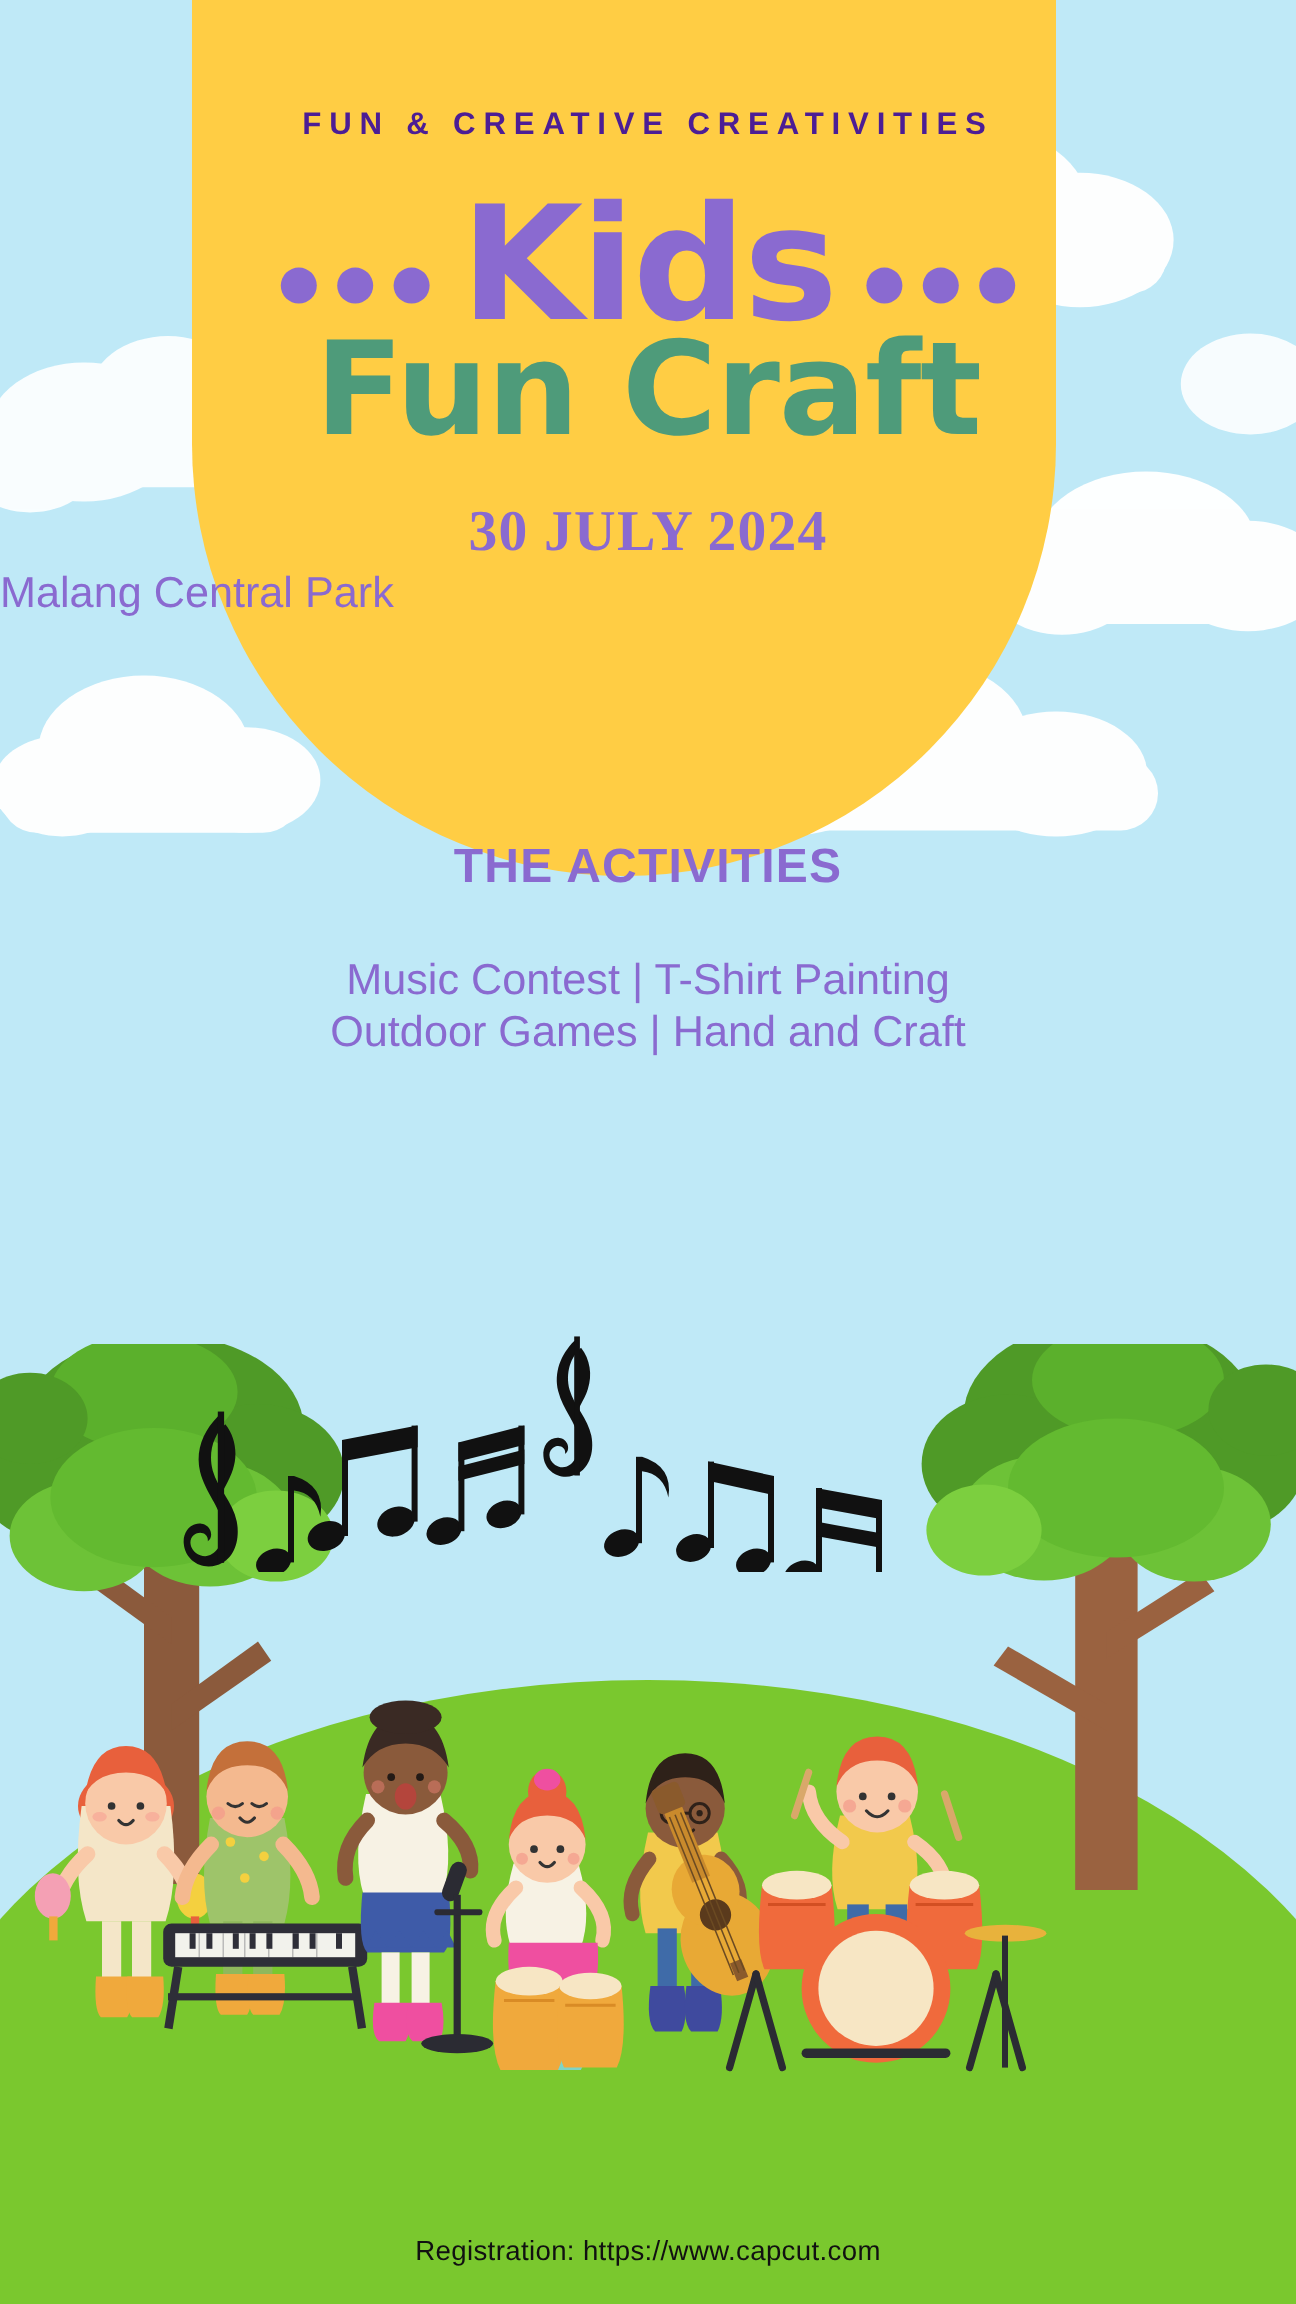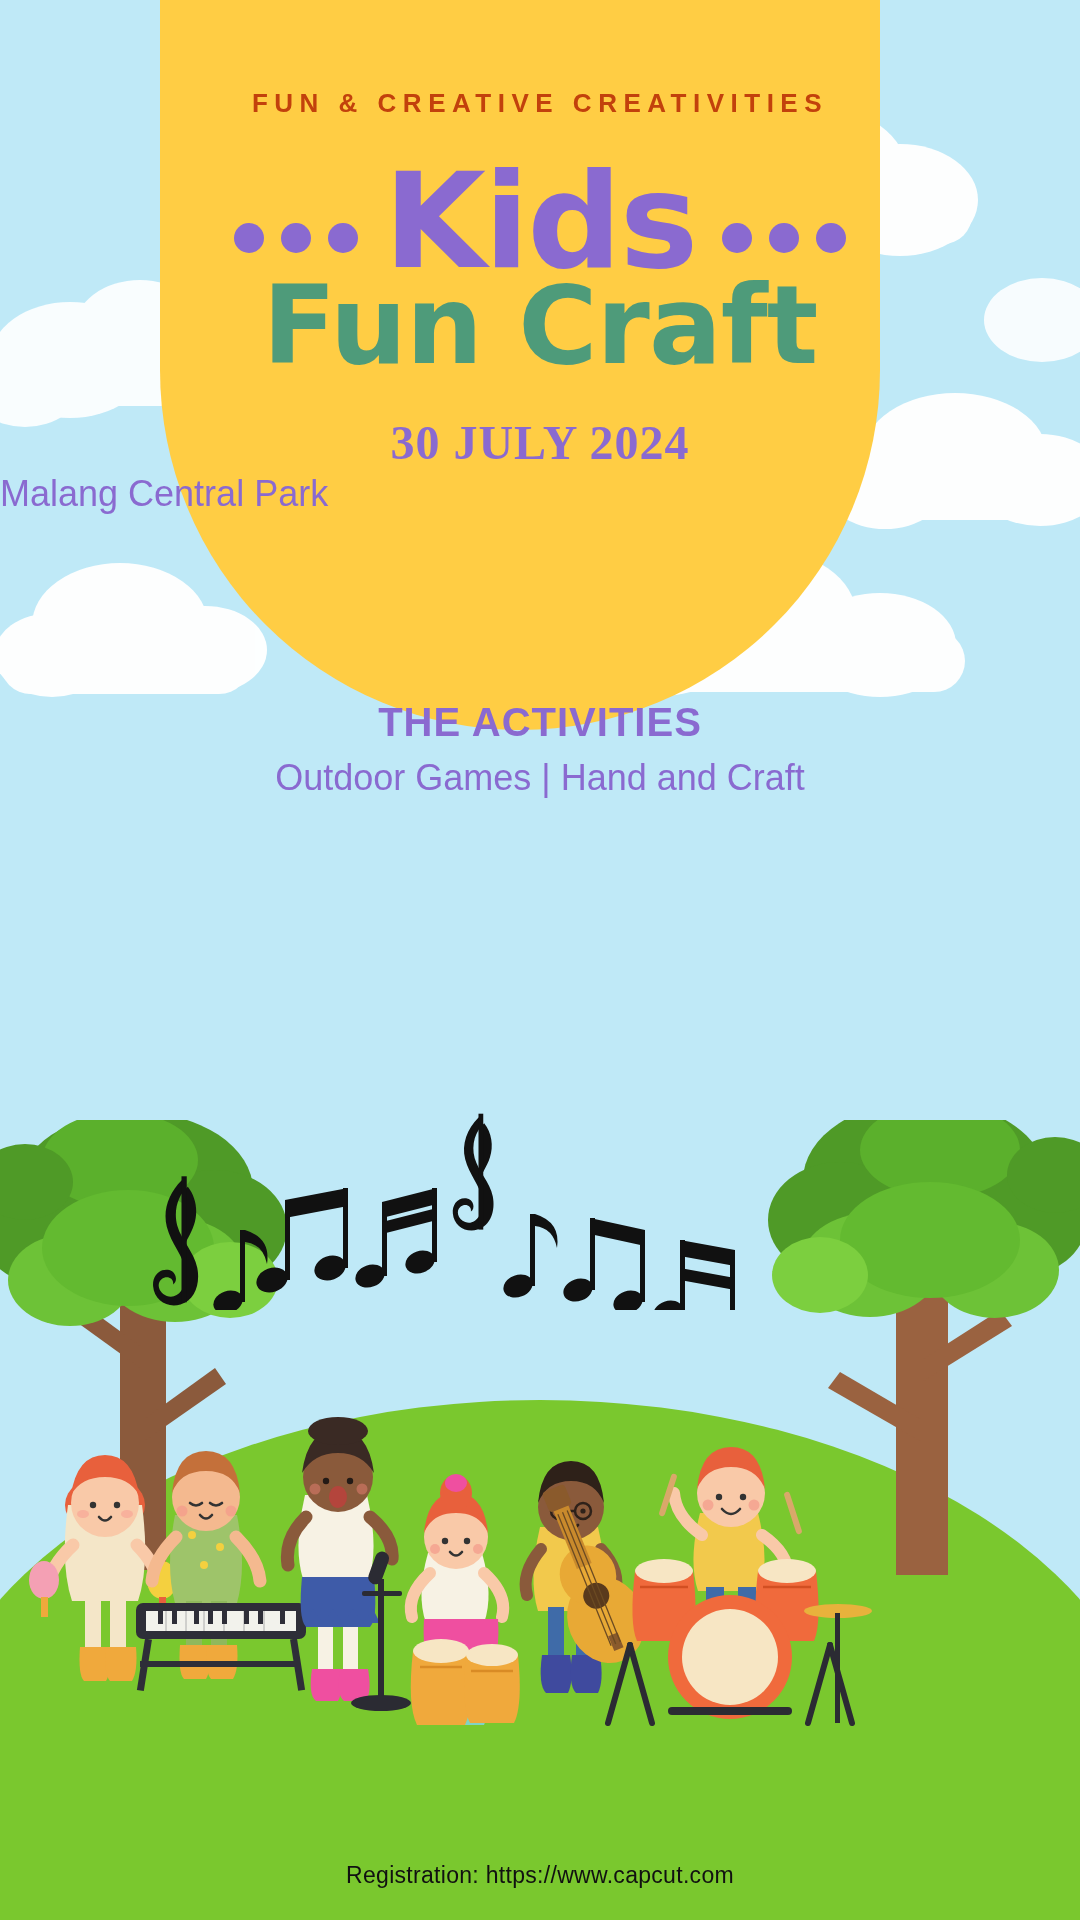--- a/index.html
+++ b/index.html
@@ -22,21 +22,21 @@
     width:720px; height:740px;
     background:#ffcd44;
     border-bottom-left-radius:360px 360px;
     border-bottom-right-radius:360px 360px;
     z-index:5;
   }
 
   .tagline {
     position:absolute; left:0; right:0; top:88px;
     text-align:center;
-    color:#c2410c;
+    color:#4c1d95;
     font-size:26px;
     font-weight:bold;
     letter-spacing:6.5px;
     z-index:6;
   }
 
   .title-row {
     position:absolute; left:0; right:0; top:155px;
     display:flex; align-items:center; justify-content:center;
     gap:26px;
@@ -80,21 +80,21 @@
     color:#8a6ad0;
     z-index:6;
   }
 
   
   .activities { position:absolute; left:0; right:0; top:700px; text-align:center; z-index:6; }
   .activities-title {
     font-size:40px; font-weight:bold; color:#8a6ad0; letter-spacing:1px;
   }
   .activities-line {
-    font-size:36px; color:#8a6ad0; margin-top:12px;
+    font-size:36px; color:#8a6ad0; margin-top:2px;
   }
   .activities-line.first { margin-top:50px; }
 
   
   .grass {
     position:absolute; left:-80px; bottom:-40px;
     width:1240px; height:560px;
     background:#7ac82e;
     border-radius:50% 50% 0 0 / 70% 70% 0 0;
     z-index:4;
@@ -182,20 +182,21 @@
     </span>
   </div>
 
   <div class="title-sub">Fun Craft</div>
 
   <div class="event-date">30 JULY 2024</div>
   <div class="event-place">Malang Central Park</div>
 
   <div class="activities">
     <div class="activities-title">THE ACTIVITIES</div>
+    <div class="activities-line first">Music Contest | T-Shirt Painting</div>
     <div class="activities-line">Outdoor Games | Hand and Craft</div>
   </div>
 
   <div class="grass"></div>
   <div class="grass-flat"></div>
 
   <svg width="1080" height="740" style="position:absolute;left:0;top:1120px;z-index:5;">
 
     <g>
       <rect x="120" y="120" width="46" height="330" fill="#8b5a3c"></rect>

